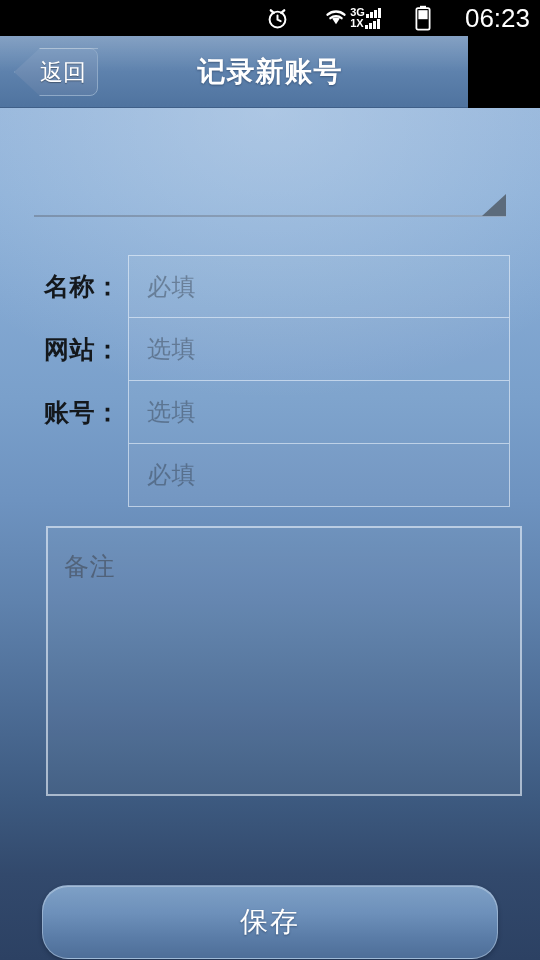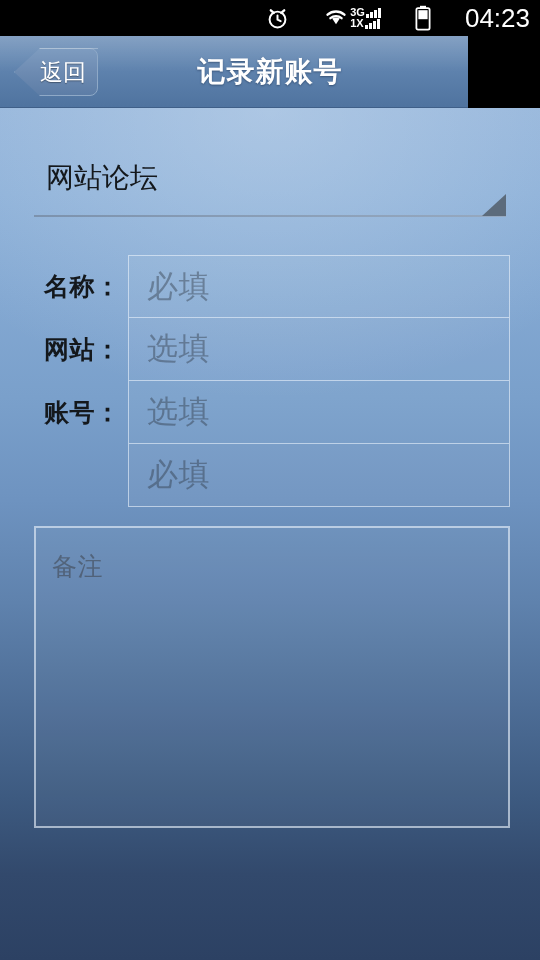--- a/index.html
+++ b/index.html
@@ -152,28 +152,28 @@
     width:382px; height:63px;
     border:1px solid rgba(232,240,250,0.62);
     background:rgba(255,255,255,0.045);
     display:flex; align-items:center;
     cursor:text;
   }
   .field-row:not(:first-child) .field-box { border-top:none; }
   .field-ph {
     padding-left:18px;
     color:rgba(40,48,58,0.40);
-    font-size:31px;
+    font-size:24px;
     letter-spacing:0.5px;
   }
 
   
   #notes-box {
-    position:absolute; left:34px; top:418px;
-    width:476px; height:302px;
+    position:absolute; left:46px; top:418px;
+    width:476px; height:270px;
     border:2px solid rgba(232,240,250,0.62);
     background:rgba(255,255,255,0.04);
     cursor:text;
   }
   #notes-ph {
     position:absolute; left:16px; top:22px;
     color:rgba(48,44,40,0.42);
     font-size:25px; letter-spacing:0.5px;
   }
 
@@ -240,39 +240,38 @@
     </span>
 
     <span class="sb-item">
       <svg width="16" height="26" viewBox="0 0 16 26">
         <rect x="5" y="0.8" width="6" height="2.4" fill="#ffffff"></rect>
         <rect x="1.4" y="3.2" width="13.2" height="21.4" rx="1.6" fill="none" stroke="#ffffff" stroke-width="1.8"></rect>
         <rect x="3.4" y="5.2" width="9.2" height="9" fill="#ffffff"></rect>
       </svg>
     </span>
 
-    <span class="sb-time">04:23</span>
+    <span class="sb-time">06:23</span>
   </div>
 
   <div id="titlebar">
     <div class="sheen"></div>
 
     <div id="back-btn">
       <div class="shape"></div>
       <div class="edge"></div>
       <div id="back-label">返回</div>
     </div>
 
     <div id="page-title">记录新账号</div>
   </div>
 
   <div id="content">
 
     <div id="spinner">
-      <div id="spinner-value">网站论坛</div>
       <div id="spinner-underline"></div>
       <div id="spinner-caret"></div>
     </div>
 
     <div id="field-grid">
 
       <div class="field-row">
         <div class="field-label">名称：</div>
         <div class="field-box">
           <span class="field-ph">必填</span>
@@ -298,15 +297,18 @@
           <span class="field-ph">必填</span>
         </div>
       </div>
 
     </div>
 
     <div id="notes-box">
       <div id="notes-ph">备注</div>
     </div>
 
+    <div id="save-btn">
+      <span id="save-label">保存</span>
+    </div>
 
   </div>
 </div>
 
 </body></html>

